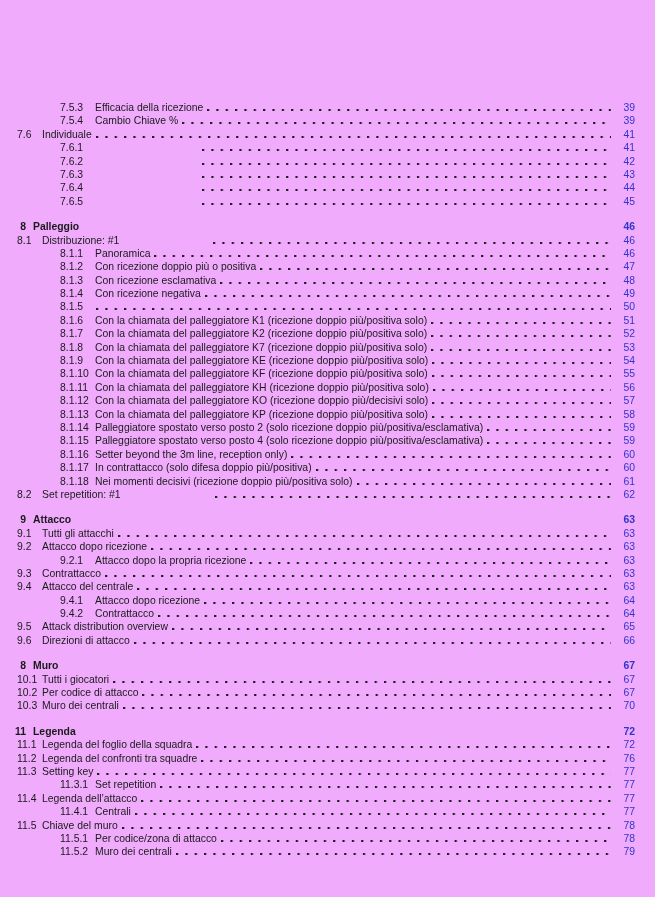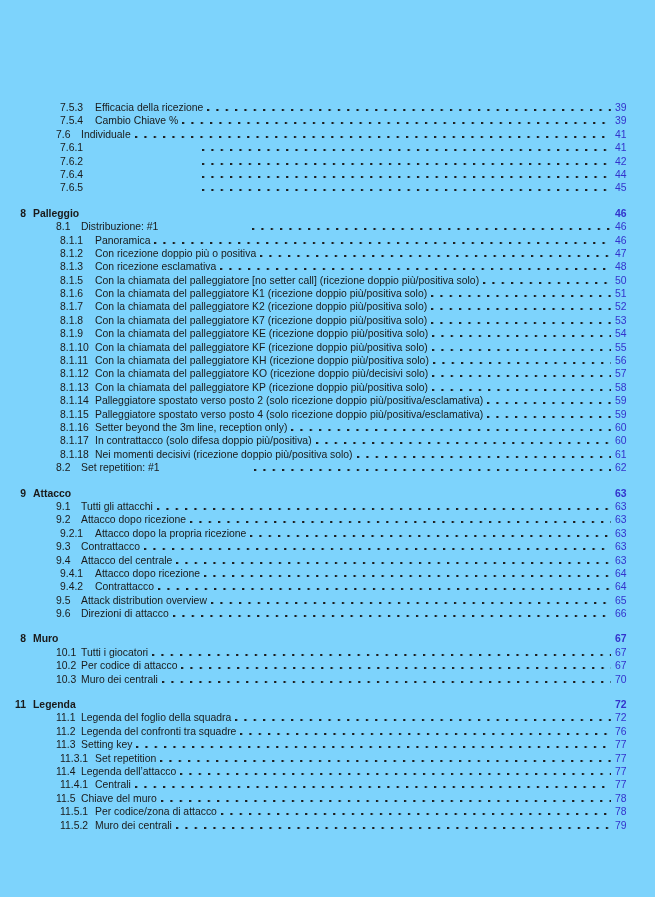--- a/index.html
+++ b/index.html
@@ -1,49 +1,49 @@
 <!DOCTYPE html>
 <html style="--link: #3333cc;"><head>
 <meta charset="utf-8">
 <style>
   html,body{margin:0;padding:0;background:#ffffff;}
   .page{
     position:relative;
     width:655px;height:897px;
-    background:#7dd3fc;
+    background:#f0abfc;
     font-family:"Liberation Sans",sans-serif;
     font-size:10.4px;
     color:#1a1a1a;
     overflow:hidden;
   }
   #toc{padding:101px 20px 0 0;}
   .row{
     display:flex;align-items:baseline;
     height:13.4px;line-height:13.4px;
     white-space:nowrap;
   }
   .row.lvl1{padding-left:14px;font-weight:bold;margin-top:12px;}
-  .row.lvl2{padding-left:56px;}
+  .row.lvl2{padding-left:17px;}
   .row.lvl3{padding-left:60px;}
   .cnum{flex:none;width:12px;text-align:right;margin-right:7px;}
   .num{flex:none;}
   .lvl2 .num{width:25px;}
   .lvl3 .num{width:35px;}
   .title{flex:none;padding-right:3px;text-align:center;}
   .spacer{flex:none;width:0;}
   .leader{
     flex:1 1 auto;min-width:6px;height:2px;
     margin:0 4px 0 1px;
     background-image:radial-gradient(circle at 1.2px 1px, #1c1c1c 1.05px, rgba(0,0,0,0) 1.35px);
     background-size:9.35px 2px;
     background-repeat:repeat-x;
     background-position:0 0;
   }
   .lvl1 .leader{background:none;}
-  .pagenum{flex:none;min-width:20px;color:var(--link,#3333cc);}
+  .pagenum{flex:none;min-width:20px;text-align:right;color:var(--link,#3333cc);}
   .lvl1 .pagenum{font-weight:bold;}
 </style>
 </head>
 <body>
 
 <div class="page">
   <div id="toc">
   <div class="row lvl3">
     <span class="num">7.5.3</span>
     <span class="title">Efficacia della ricezione</span>
@@ -77,20 +77,27 @@
   </div>
 
   <div class="row lvl3">
     <span class="num">7.6.2</span>
     <span class="title"></span>
     <span class="spacer" style="width: 103px;"></span>
     <span class="leader"></span>
     <span class="pagenum">42</span>
   </div>
 
+  <div class="row lvl3">
+    <span class="num">7.6.3</span>
+    <span class="title"></span>
+    <span class="spacer" style="width: 103px;"></span>
+    <span class="leader"></span>
+    <span class="pagenum">43</span>
+  </div>
 
   <div class="row lvl3">
     <span class="num">7.6.4</span>
     <span class="title"></span>
     <span class="spacer" style="width: 103px;"></span>
     <span class="leader"></span>
     <span class="pagenum">44</span>
   </div>
 
   <div class="row lvl3">
@@ -133,24 +140,30 @@
   </div>
 
   <div class="row lvl3">
     <span class="num">8.1.3</span>
     <span class="title">Con ricezione esclamativa</span>
     <span class="spacer"></span>
     <span class="leader"></span>
     <span class="pagenum">48</span>
   </div>
 
+  <div class="row lvl3">
+    <span class="num">8.1.4</span>
+    <span class="title">Con ricezione negativa</span>
+    <span class="spacer"></span>
+    <span class="leader"></span>
+    <span class="pagenum">49</span>
+  </div>
 
   <div class="row lvl3">
     <span class="num">8.1.5</span>
-    <span class="title">Con la chiamata del palleggiatore [no setter call] (ricezione doppio più/positiva solo)</span>
     <span class="spacer"></span>
     <span class="leader"></span>
     <span class="pagenum">50</span>
   </div>
 
   <div class="row lvl3">
     <span class="num">8.1.6</span>
     <span class="title">Con la chiamata del palleggiatore K1 (ricezione doppio più/positiva solo)</span>
     <span class="spacer"></span>
     <span class="leader"></span>

